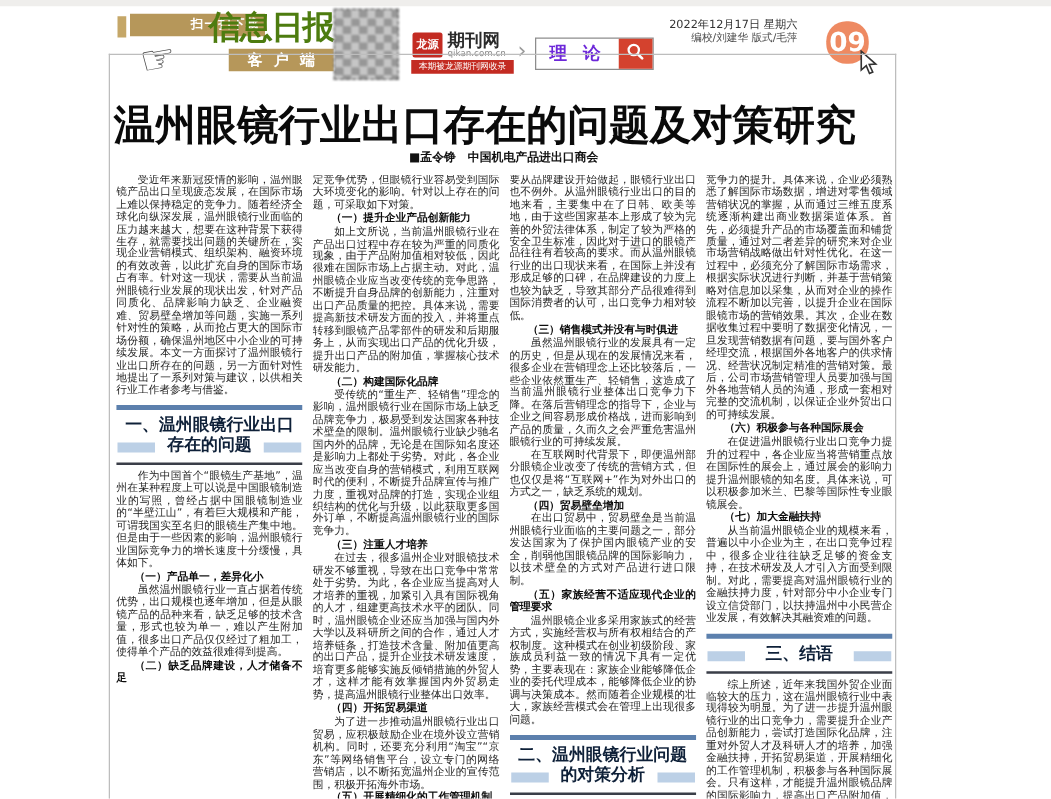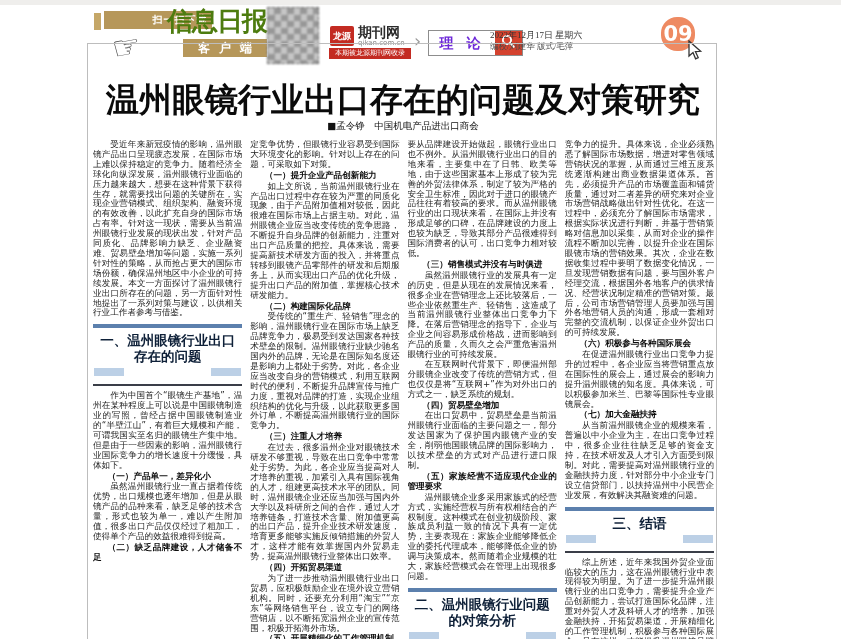--- a/index.html
+++ b/index.html
@@ -28,42 +28,42 @@
   .ly-domain{position:absolute;left:358px;top:39px;font-size:7px;color:#8a8a8a;}
   .ly-note{position:absolute;left:329px;top:48px;width:82px;height:11px;background:#c32b22;
     color:#fff;font-size:7px;line-height:11px;text-align:center;}
   .chevron{position:absolute;left:414px;top:30px;font-size:18px;color:#9a9a9a;}
   .section-box{position:absolute;left:428px;top:30px;width:95px;height:26px;display:flex;
     background:#fff;border:1px solid #8d8d8d;box-sizing:border-box;}
   .section-label{flex:1;text-align:center;font-size:14px;font-weight:bold;color:#6d28d9;
     line-height:24px;letter-spacing:4px;}
   .search-btn{width:27px;height:24px;background:#d4422e;display:flex;align-items:center;
     justify-content:center;}
-  .date-block{position:absolute;left:490px;top:30px;width:148px;text-align:left;color:#333;font-family:Liberation Serif, serif;}
+  .date-block{position:absolute;left:490px;top:15px;width:148px;text-align:right;color:#333;}
   .date-l1{font-size:9px;line-height:11px;}
   .date-l2{font-size:8.5px;line-height:11px;color:#4a4a4a;}
   .page-no{position:absolute;left:661px;top:17px;width:34px;height:34px;background:#ee8a62;
     border-radius:16px;color:#fff;font-size:21px;font-weight:800;text-align:center;line-height:34px;}
   .cursor{position:absolute;left:687px;top:40px;}
   
   .frame{position:absolute;left:87px;top:43px;width:630px;height:596px;
     border:1px solid #bdbdbd;border-bottom:none;box-sizing:border-box;background:transparent;}
-  .title{position:absolute;left:92px;top:78px;width:622px;text-align:center;font-size:33px;
+  .title{position:absolute;left:77px;top:78px;width:622px;text-align:center;font-size:33px;
     font-weight:900;color:#0a0a0a;white-space:nowrap;letter-spacing:0;}
   .byline{position:absolute;left:92px;top:120px;width:622px;text-align:center;font-size:9.5px;
-    font-weight:normal;color:#111;}
+    font-weight:bold;color:#111;}
   
   .cols{position:absolute;left:93px;top:140px;width:621px;height:499px;display:flex;gap:8px;
     overflow:hidden;}
   .col{flex:1 1 0;overflow:hidden;font-size:8.6px;line-height:9.9px;text-align:justify;
     color:#1d1d1d;}
   .col .p{text-indent:2em;margin:0;}
   .col .pc{text-indent:0;margin:0;}
   .col .h3{font-weight:bold;color:#0c0c0c;text-indent:1.7em;margin:1px 0;}
-  .col .h2{position:relative;margin:6px 0 5px;padding:4px 2px 20px;text-align:center;
+  .col .h2{position:relative;margin:6px 0 5px;padding:4px 2px 6px;text-align:center;
     text-indent:0;font-size:13.5px;font-weight:800;line-height:16px;color:#0e2038;
     border-top:4px solid #5c80ad;border-bottom:2px solid #3a3e48;}
   .col .h2::before,.col .h2::after{content:'';position:absolute;bottom:8px;width:30px;height:8px;
     background:#bcd0e6;}
   .col .h2::before{left:1px;}
   .col .h2::after{right:1px;}
 </style>
 </head>
 <body>
 

